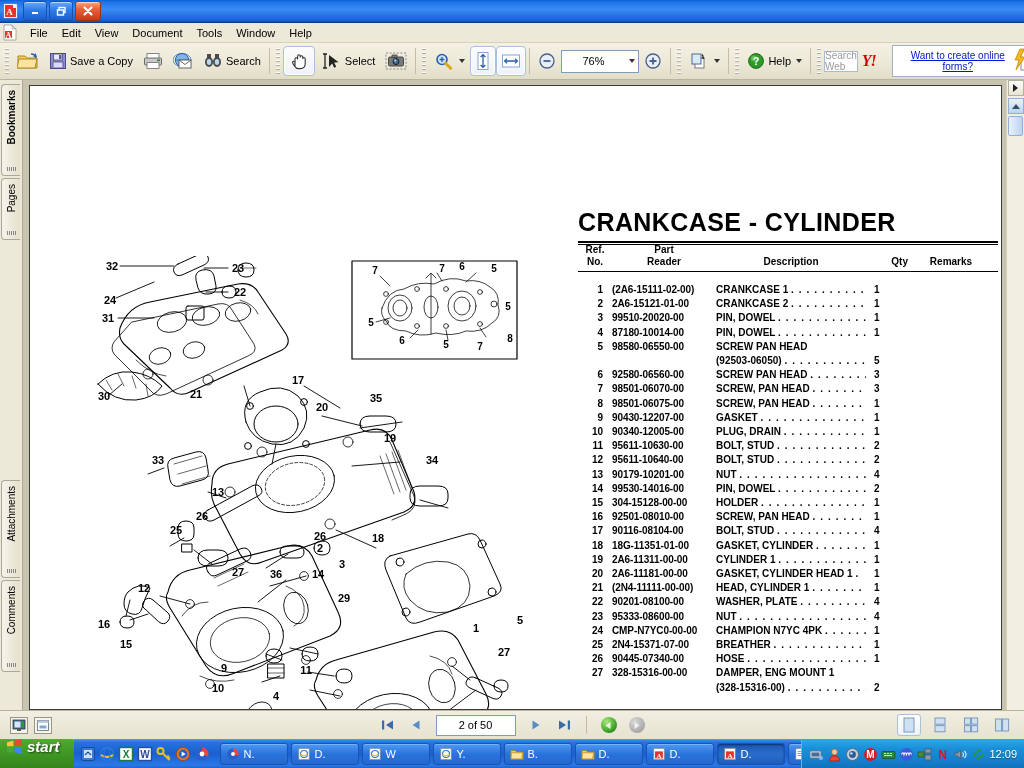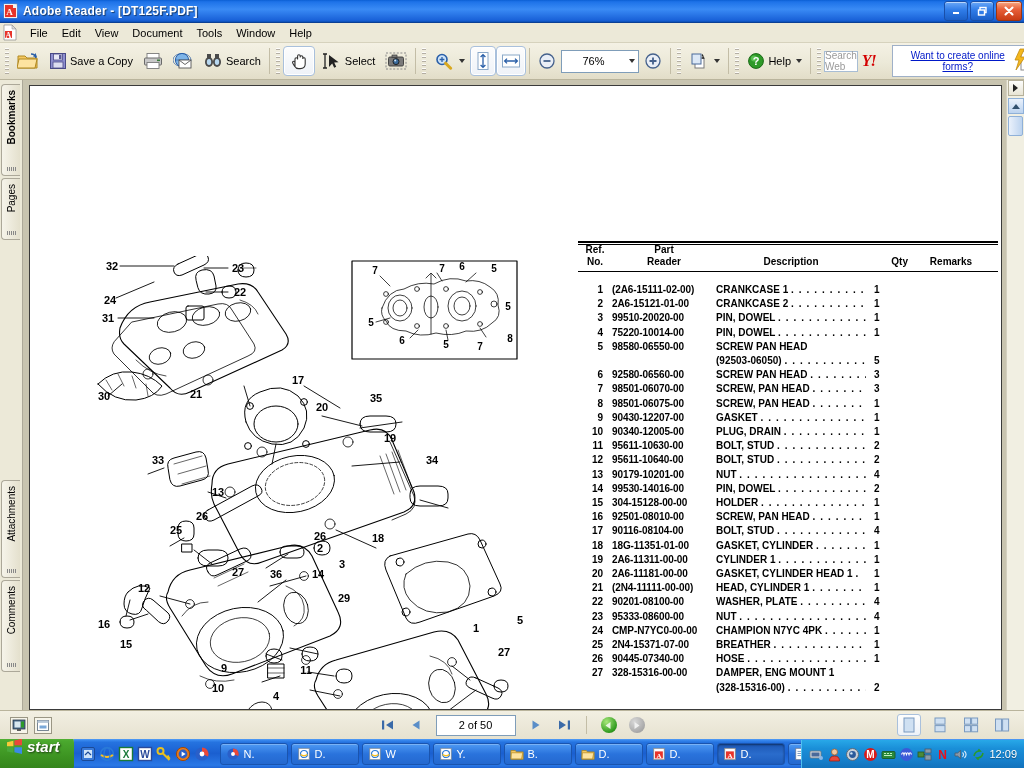--- a/index.html
+++ b/index.html
@@ -253,21 +253,20 @@
 
   <div class="titlebar">
     <div class="tb-icon">
       <svg width="16" height="16" viewBox="0 0 16 16">
         <rect x="1" y="1" width="13" height="14" fill="#fff" stroke="#999" stroke-width=".5"></rect>
         <path d="M1 1 h10 l3 3 v11 h-13 z" fill="#f2f2f2"></path>
         <path d="M2 2 h8 v3 h3 v9 h-11 z" fill="#e8342a"></path>
         <text x="6.5" y="12" font-size="9" font-family="Liberation Serif,serif" fill="#fff" text-anchor="middle" font-weight="bold">A</text>
       </svg>
     </div>
-    <div class="tb-title">Adobe Reader - [DT125F.PDF]</div>
     <div class="winbtns">
       <div class="wb">
         <svg width="10" height="10" viewBox="0 0 10 10">
             <rect x="2" y="6" width="6" height="2" fill="#fff"></rect>
           </svg>
       </div>
       <div class="wb">
         <svg width="11" height="11" viewBox="0 0 11 11">
           <rect x="3" y="1.5" width="6" height="5" fill="none" stroke="#fff" stroke-width="1.4"></rect>
           <rect x="1.5" y="4" width="6" height="5" fill="#2f7ce8" stroke="#fff" stroke-width="1.4"></rect>
@@ -720,20 +719,21 @@
                 <text x="281" y="70">5</text>
                 <text x="312" y="88">6</text>
                 <text x="356" y="92">5</text>
                 <text x="390" y="94">7</text>
                 <text x="420" y="86">8</text>
                 <text x="418" y="54">5</text>
               </g>
             </svg>
           </div>
 
+          <div class="pdf-title">CRANKCASE - CYLINDER</div>
           <div class="rule" style="left:548px;top:155px;width:420px;height:2px;"></div>
           <div class="rule" style="left:548px;top:158px;width:420px;height:1px;"></div>
 
           <div class="tbl">
             <div class="thead">
               <div class="c-ref">
                 <div>Ref.</div>
                 <div>No.</div>
               </div>
               <div class="c-part">
@@ -771,21 +771,21 @@
                 </div>
                 <div class="trow">
                   <div class="c-ref">3</div>
                   <div class="c-part">99510-20020-00</div>
                   <div class="c-desc"><span>PIN, DOWEL</span> <span class="dots-fill">. . . . . . . . . . . .</span></div>
                   <div class="c-qty">1</div>
                   <div class="c-rem"></div>
                 </div>
                 <div class="trow">
                   <div class="c-ref">4</div>
-                  <div class="c-part">75220-10014-00</div>
+                  <div class="c-part">87180-10014-00</div>
                   <div class="c-desc"><span>PIN, DOWEL</span> <span class="dots-fill">. . . . . . . . . . . .</span></div>
                   <div class="c-qty">1</div>
                   <div class="c-rem"></div>
                 </div>
                 <div class="trow">
                   <div class="c-ref">5</div>
                   <div class="c-part">98580-06550-00</div>
                   <div class="c-desc"><span>SCREW PAN HEAD</span> <span class="dots-fill"></span></div>
                   <div class="c-qty"></div>
                   <div class="c-rem"></div>

